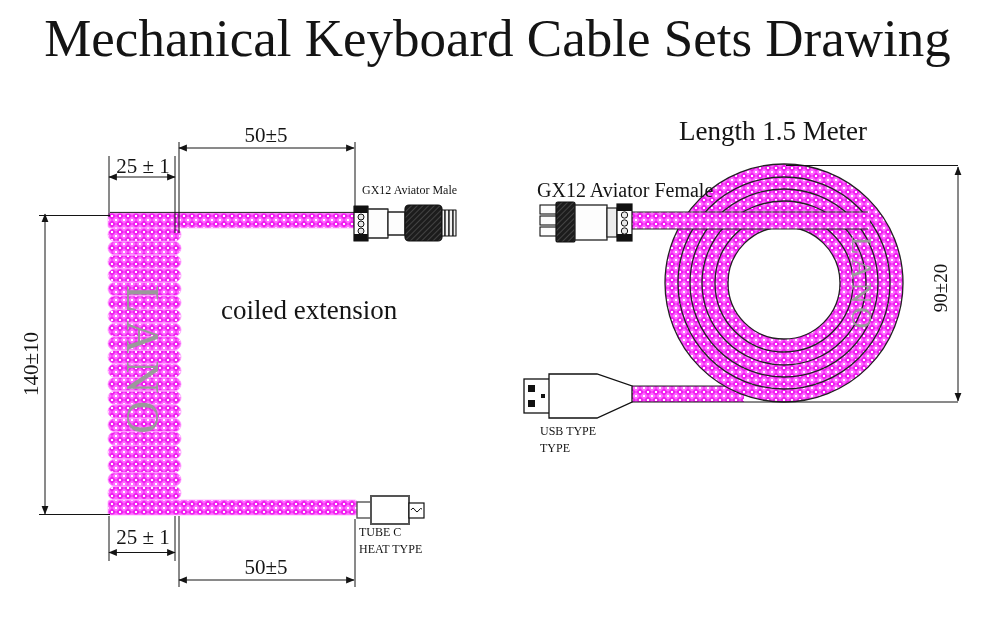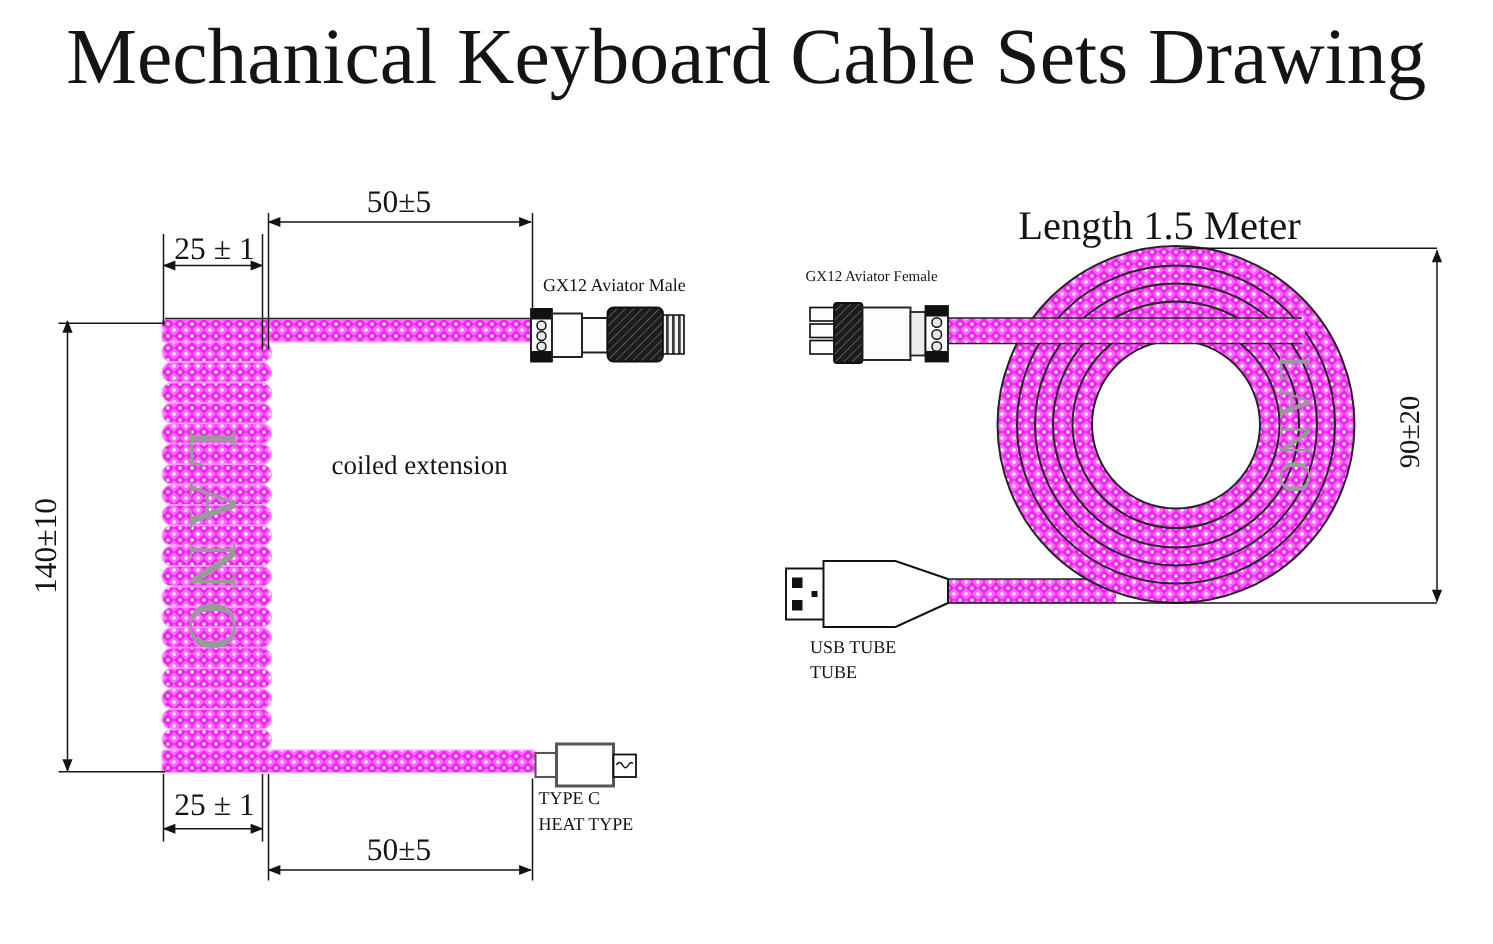--- a/index.html
+++ b/index.html
@@ -7,22 +7,22 @@
           font-family:"Liberation Serif","DejaVu Serif",serif;color:#111;}
   #drawing{position:absolute;left:0;top:0;}
   .txt{position:absolute;white-space:pre;color:#141414;}
   .title{left:0;top:8px;width:995px;text-align:center;font-size:53px;letter-spacing:0px;}
   .dim{font-size:21px;transform:translate(-50%,-50%);}
   .dim.rot{transform:translate(-50%,-50%) rotate(-90deg);}
   .lbl{font-size:12px;}
   .watermark{color:#9a9a9a;transform:translate(-50%,-50%) rotate(90deg);}
   .wm-left{font-size:46px;letter-spacing:7px;}
   .wm-right{font-size:30px;letter-spacing:3px;}
-  .note{font-size:18px;line-height:33px;}
-  .fig-title{font-size:27px;transform:translate(-50%,-50%);margin-top:20px;}
+  .note{font-size:27px;line-height:33px;}
+  .fig-title{font-size:27px;transform:translate(-50%,-50%);}
 </style>
 </head>
 <body>
 
 <div id="canvas">
 
   <svg id="drawing" width="995" height="629" viewBox="0 0 995 629">
     <defs>
       <pattern id="braid" width="8" height="8" patternUnits="userSpaceOnUse">
         <rect width="8" height="8" fill="#f020f0"></rect>
@@ -157,22 +157,22 @@
   </svg>
 
   <div class="txt title">Mechanical Keyboard Cable Sets Drawing</div>
 
   <div class="txt dim" style="left:266px;top:135px;">50±5</div>
   <div class="txt dim" style="left:143px;top:166px;">25 ± 1</div>
   <div class="txt dim rot" style="left:31px;top:364px;">140±10</div>
   <div class="txt dim" style="left:143px;top:537px;">25 ± 1</div>
   <div class="txt dim" style="left:266px;top:567px;">50±5</div>
   <div class="txt lbl" style="left:362px;top:183px;">GX12 Aviator Male</div>
-  <div class="txt lbl" style="left:359px;top:524px;line-height:17px;"><span>TYPE C</span><br><span>HEAT TYPE</span></div>
+  <div class="txt lbl" style="left:359px;top:524px;line-height:17px;"><span>TUBE C</span><br><span>HEAT TYPE</span></div>
   <div class="txt note" style="left:221px;top:294px;"><span>coiled extension</span><br></div>
   <div class="txt watermark wm-left" style="left:142px;top:363px;">LANO</div>
 
   <div class="txt fig-title" style="left:773px;top:131px;">Length 1.5 Meter</div>
-  <div class="txt lbl" style="left:537px;top:179px;font-size:10px;">GX12 Aviator Female</div>
+  <div class="txt lbl" style="left:537px;top:179px;font-size:20px;">GX12 Aviator Female</div>
   <div class="txt dim rot" style="left:941px;top:288px;font-size:19px;">90±20</div>
-  <div class="txt lbl" style="left:540px;top:423px;line-height:17px;"><span>USB TUBE</span><br><span>TUBE</span></div>
+  <div class="txt lbl" style="left:540px;top:423px;line-height:17px;"><span>USB TYPE</span><br><span>TYPE</span></div>
   <div class="txt watermark wm-right" style="left:862px;top:284px;">LANO</div>
 </div>
 
 </body></html>

